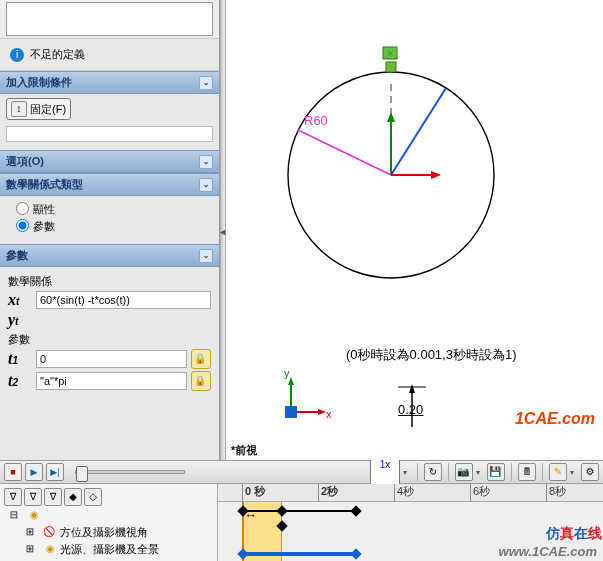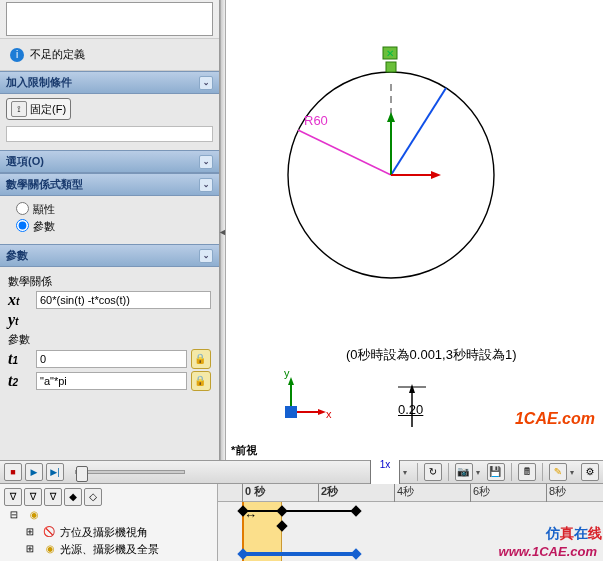--- a/index.html
+++ b/index.html
@@ -53,21 +53,21 @@
 .yellow-band{position:absolute;top:0;height:100%;background:#fbdf8b;border-left:1px solid #cc9933;border-right:1px solid #cc9933;}
 .orange-line{position:absolute;top:0;height:100%;width:2px;background:#e07b00;}
 .tl-row{position:absolute;left:0;right:0;height:14px;}
 .bar-black{position:absolute;height:2px;background:#000;top:6px;}
 .bar-blue{position:absolute;height:4px;background:#1560d0;top:5px;}
 .diamond{position:absolute;width:8px;height:8px;background:#000;transform:rotate(45deg);top:3px;}
 .diamond-b{background:#1560d0;}
 .cursor-img{position:absolute;top:22px;left:26px;font-size:13px;color:#000;}
 .footer-brand{position:absolute;right:1px;bottom:18px;font-size:14px;font-weight:bold;}
 .footer-brand .b{color:#1862c9;}.footer-brand .r{color:#d8232a;}
-.footer-url{position:absolute;right:6px;bottom:2px;color:#be185d;font-style:italic;font-weight:bold;font-size:13px;}
+.footer-url{position:absolute;right:6px;bottom:2px;color:#737373;font-style:italic;font-weight:bold;font-size:13px;}
 .annot{position:absolute;font-size:13px;}
 .dim-text{position:absolute;font-size:13px;text-decoration:underline;}
 </style>
 </head>
 <body>
 
 <div class="main">
   <div class="left">
     <div class="preview"></div>
     <div class="info-row">

